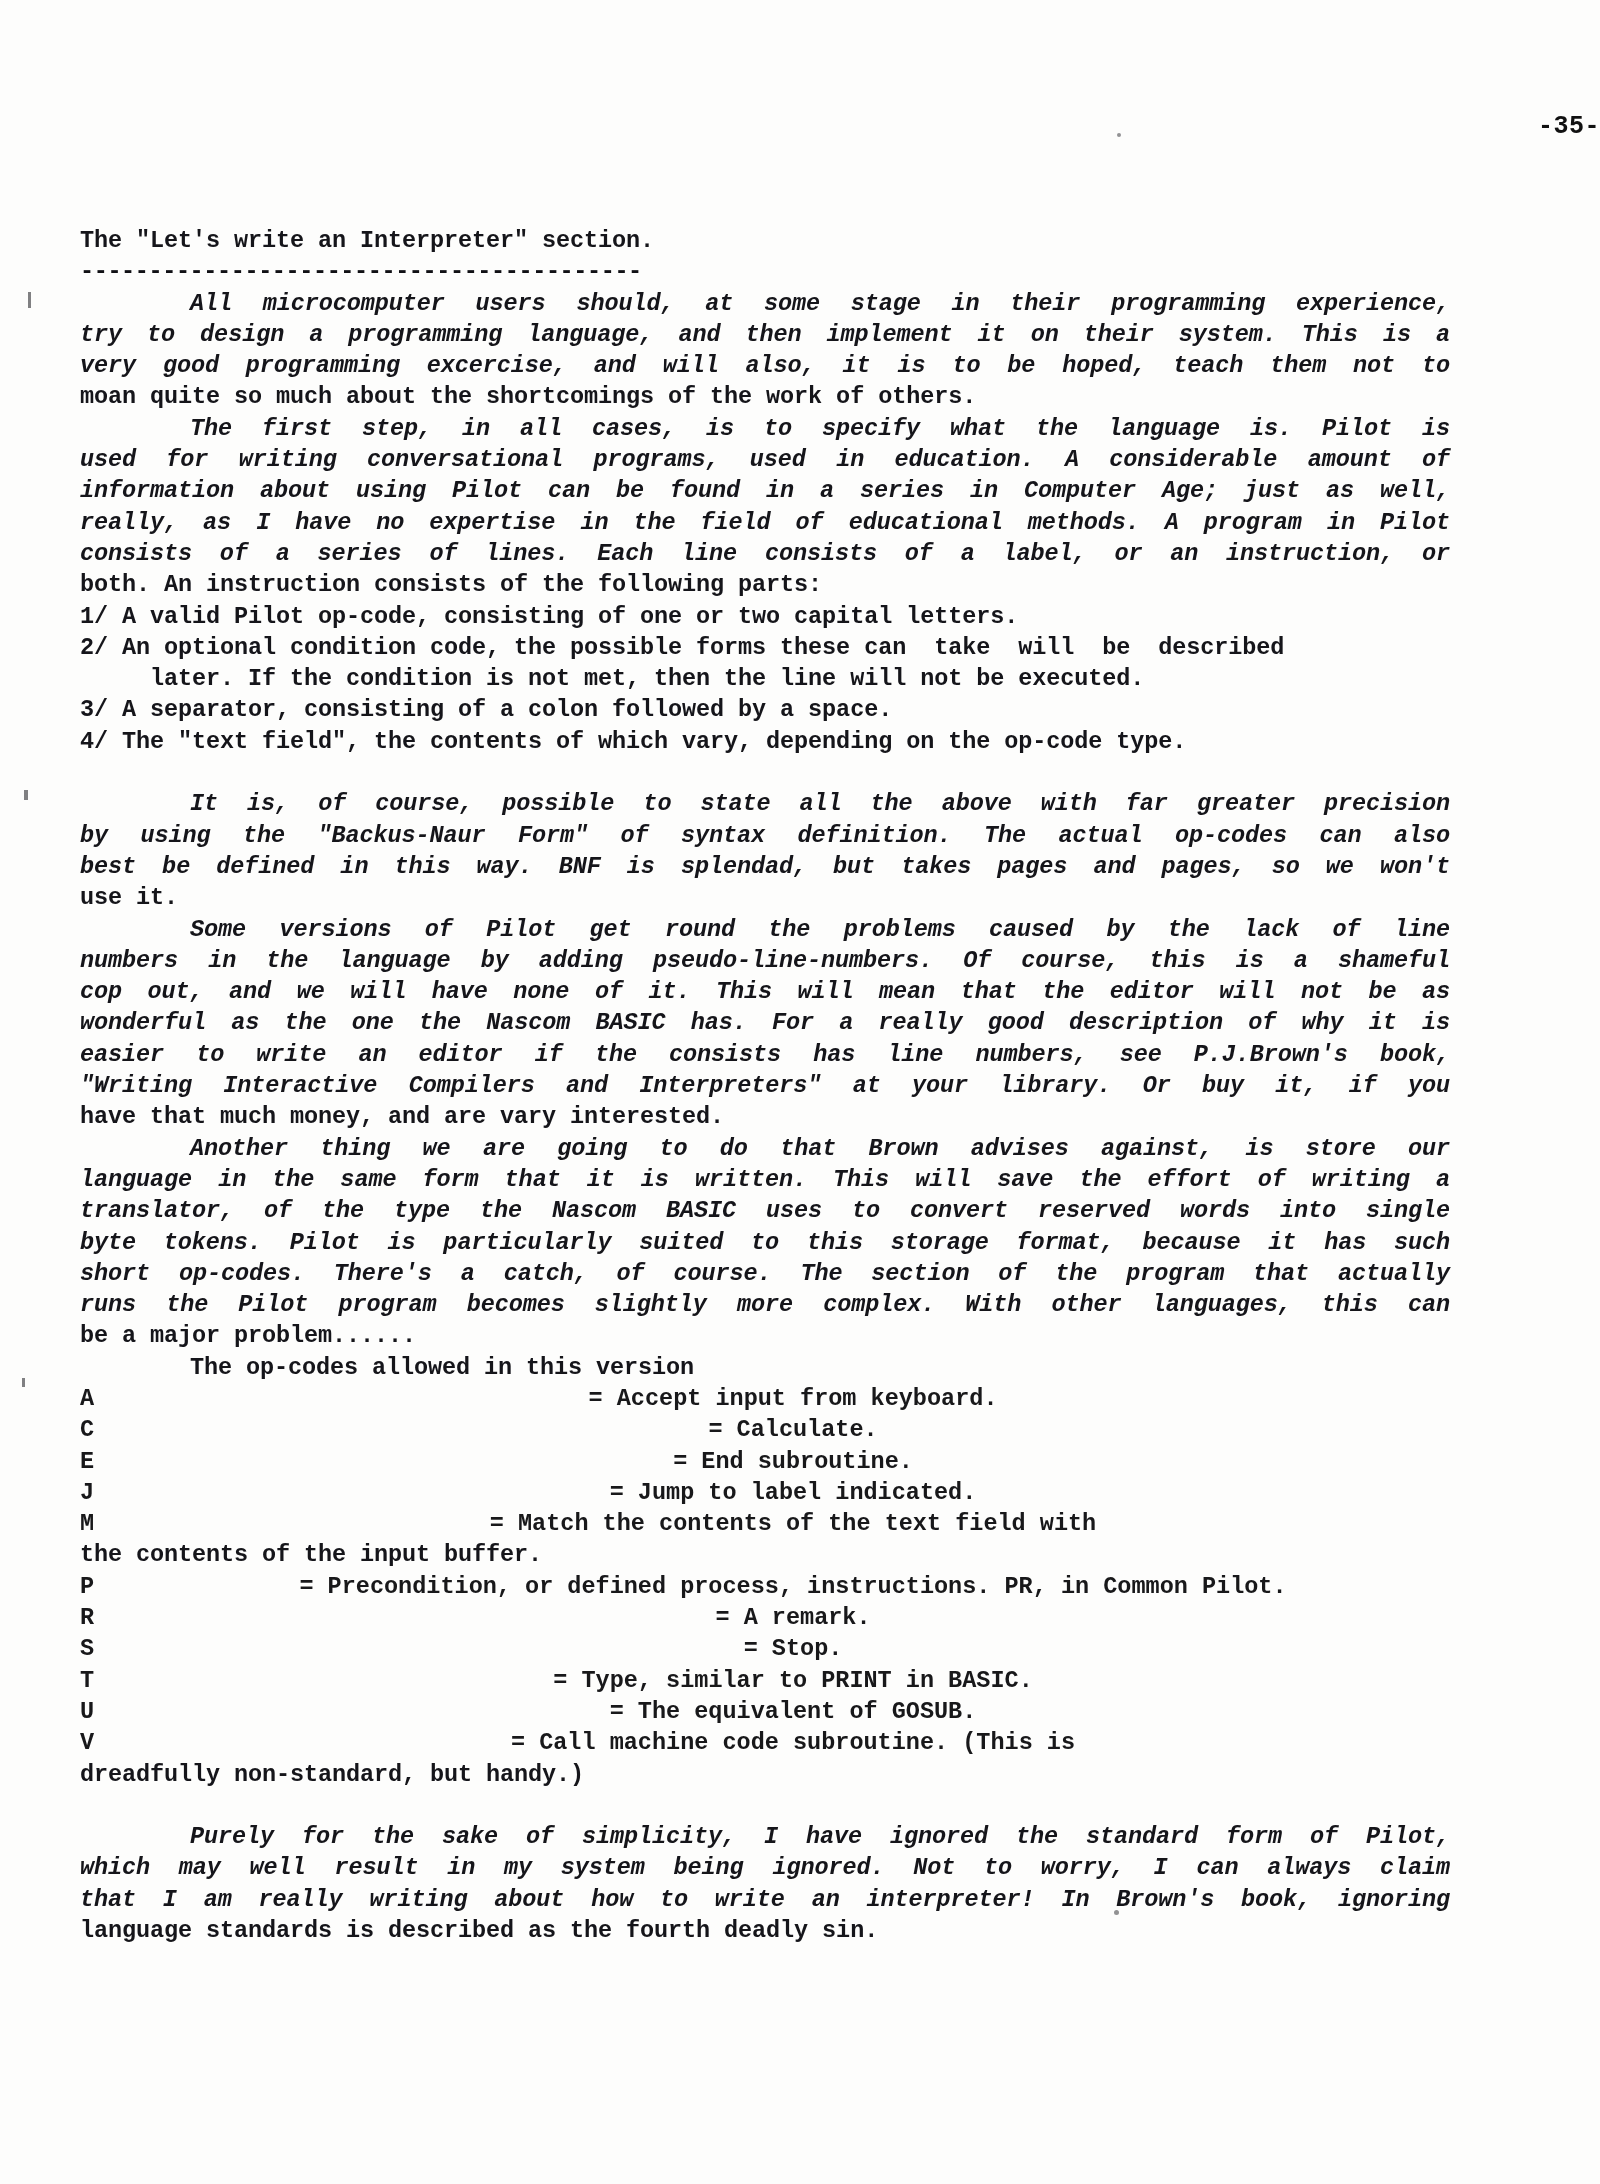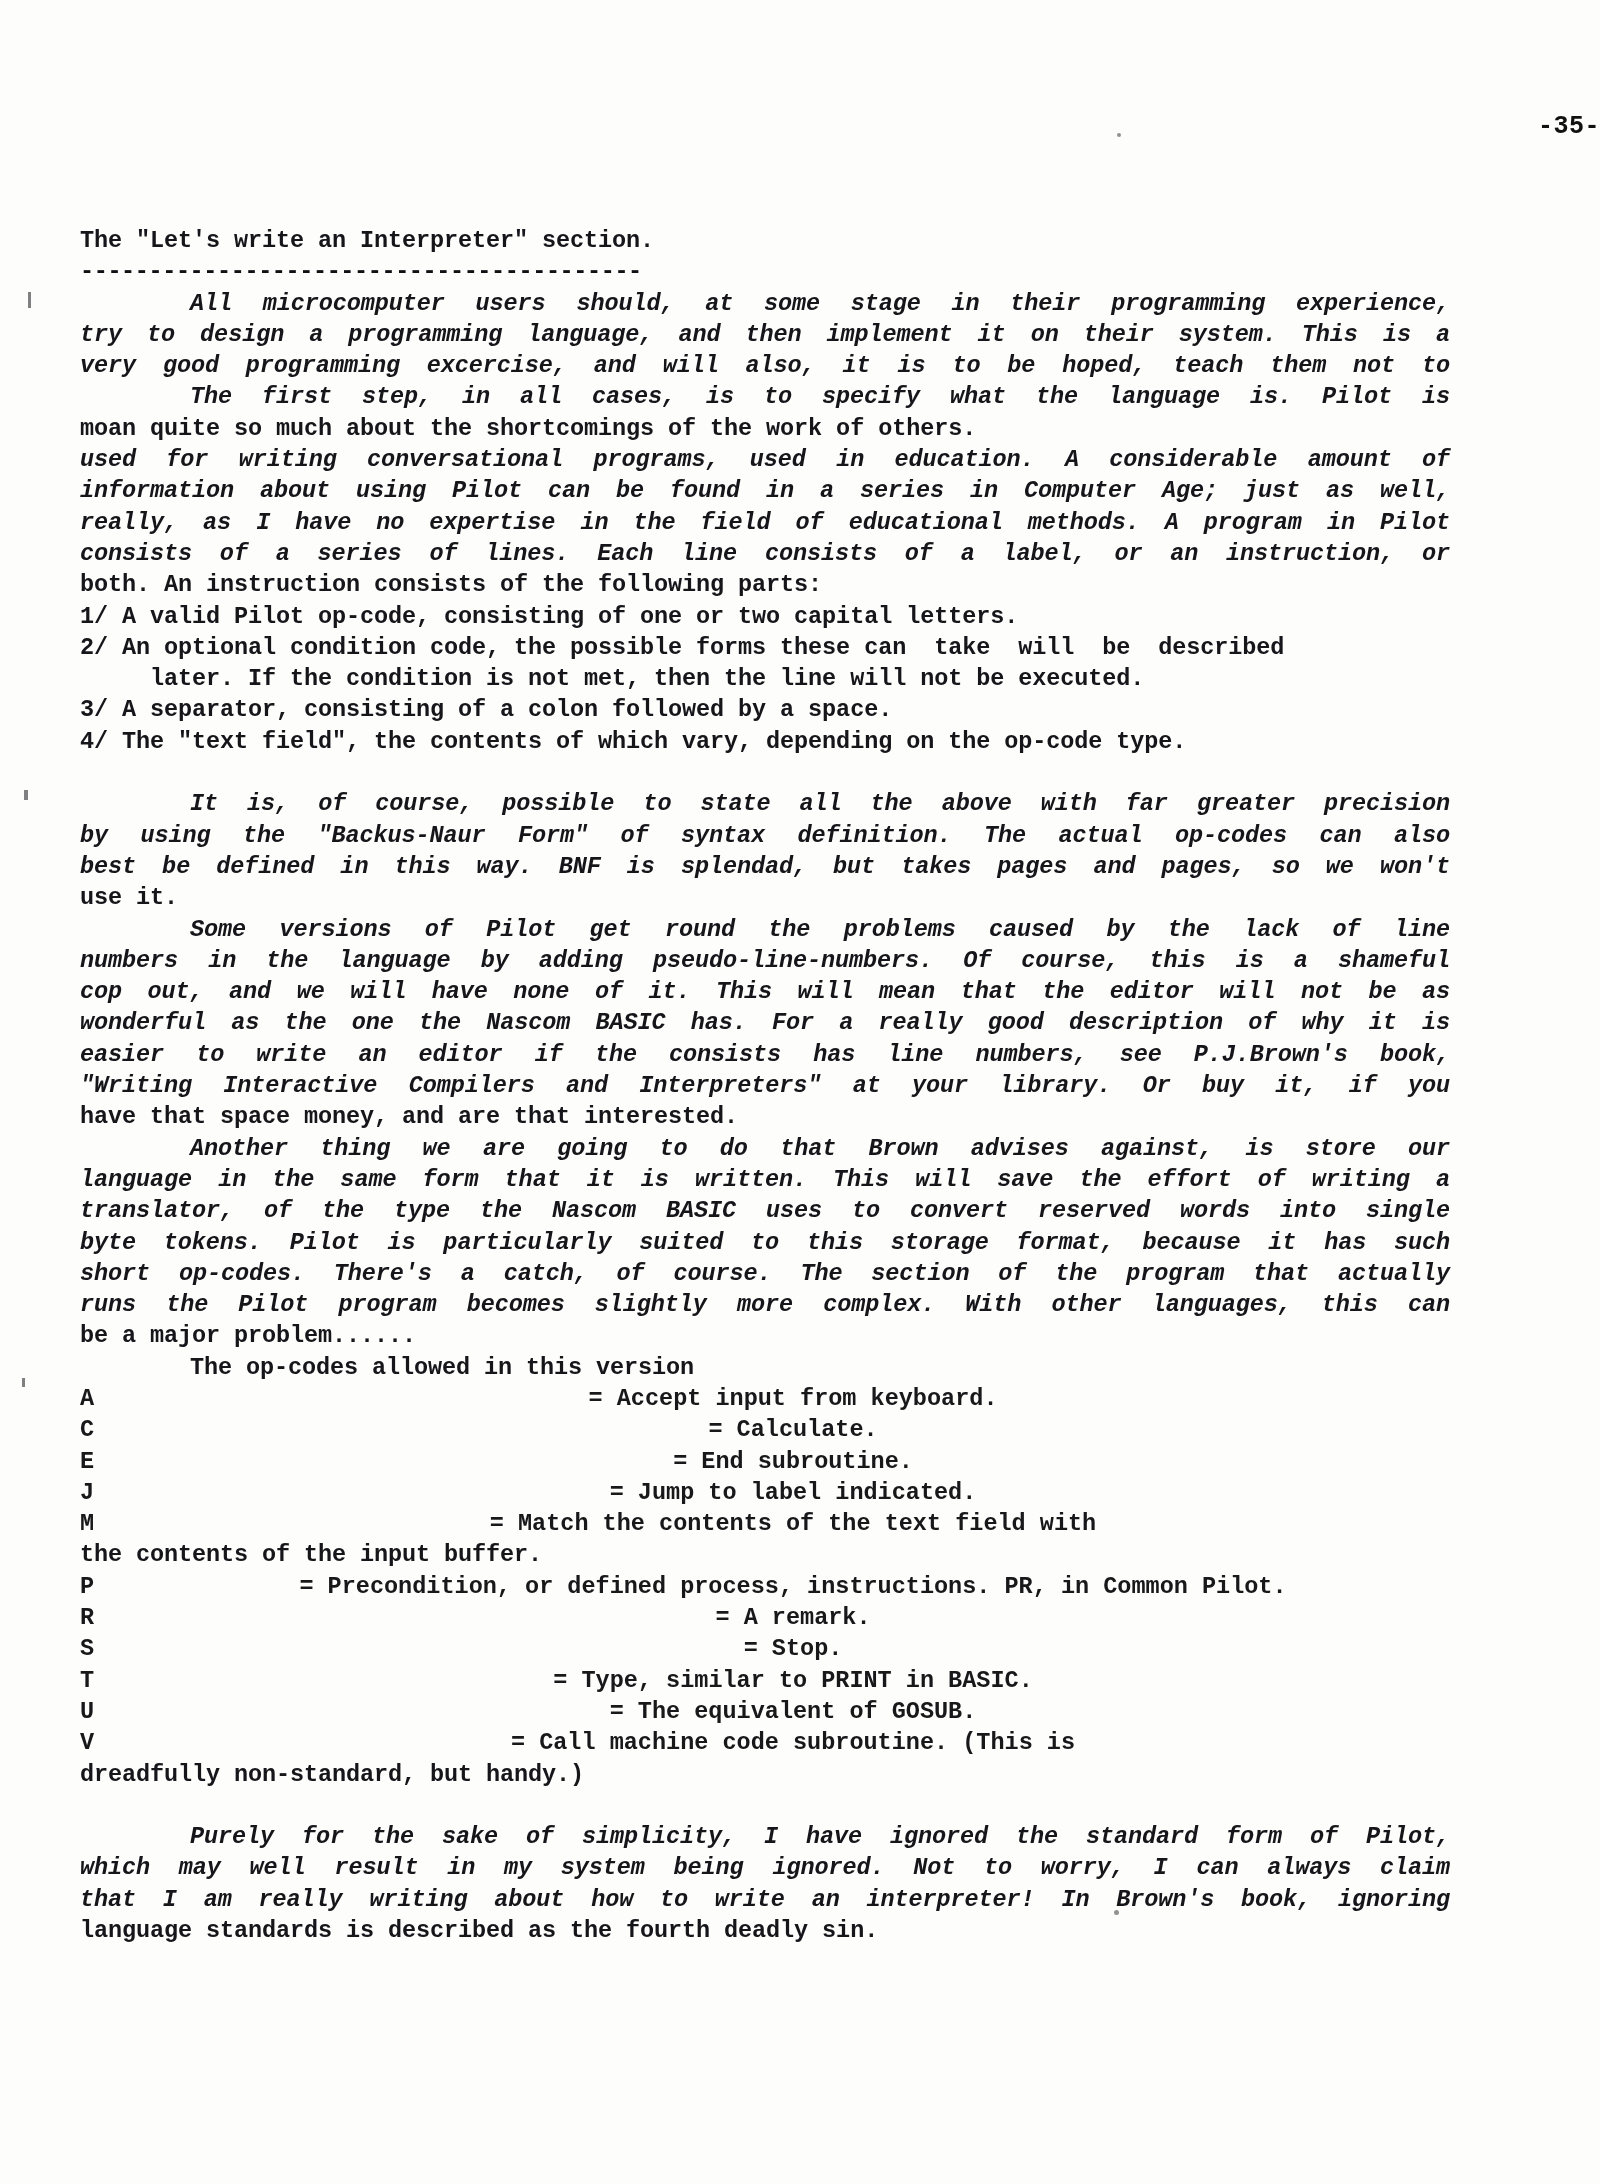--- a/index.html
+++ b/index.html
@@ -115,23 +115,23 @@
   <div class="tick" style="left:22px; top:1378px; width:3px; height:9px;"></div>
 
   <div class="body-block">
 
     <div class="ln">The "Let's write an Interpreter" section.</div>
     <div class="rule">-----------------------------------------</div>
 
     <div class="ln just" style="text-indent:110px;">All microcomputer users should, at some stage in their programming experience,</div>
     <div class="ln just">try to design a programming language, and then implement it on their system. This is a</div>
     <div class="ln just">very good programming excercise, and will also, it is to be hoped, teach them not to</div>
+    <div class="ln">moan quite so much about the shortcomings of the work of others.</div>
+
     <div class="ln just" style="text-indent:110px;">The first step, in all cases, is to specify what the language is. Pilot is</div>
-
-    <div class="ln">moan quite so much about the shortcomings of the work of others.</div>
     <div class="ln just">used for writing conversational programs, used in education. A considerable amount of</div>
     <div class="ln just">information about using Pilot can be found in a series in Computer Age; just as well,</div>
     <div class="ln just">really, as I have no expertise in the field of educational methods. A program in Pilot</div>
     <div class="ln just">consists of a series of lines. Each line consists of a label, or an instruction, or</div>
     <div class="ln">both. An instruction consists of the following parts:</div>
 
     <div class="ln">1/ A valid Pilot op-code, consisting of one or two capital letters.</div>
     <div class="ln">2/ An optional condition code, the possible forms these can  take  will  be  described</div>
     <div class="ln">     later. If the condition is not met, then the line will not be executed.</div>
     <div class="ln">3/ A separator, consisting of a colon followed by a space.</div>
@@ -143,21 +143,21 @@
     <div class="ln just">by using the "Backus-Naur Form" of syntax definition. The actual op-codes can also</div>
     <div class="ln just">best be defined in this way. BNF is splendad, but takes pages and pages, so we won't</div>
     <div class="ln">use it.</div>
 
     <div class="ln just" style="text-indent:110px;">Some versions of Pilot get round the problems caused by the lack of line</div>
     <div class="ln just">numbers in the language by adding pseudo-line-numbers. Of course, this is a shameful</div>
     <div class="ln just">cop out, and we will have none of it. This will mean that the editor will not be as</div>
     <div class="ln just">wonderful as the one the Nascom BASIC has. For a really good description of why it is</div>
     <div class="ln just">easier to write an editor if the consists has line numbers, see P.J.Brown's book,</div>
     <div class="ln just">"Writing Interactive Compilers and Interpreters" at your library. Or buy it, if you</div>
-    <div class="ln">have that space money, and are that interested.</div>
+    <div class="ln">have that much money, and are vary interested.</div>
 
     <div class="ln just" style="text-indent:110px;">Another thing we are going to do that Brown advises against, is store our</div>
     <div class="ln just">language in the same form that it is written. This will save the effort of writing a</div>
     <div class="ln just">translator, of the type the Nascom BASIC uses to convert reserved words into single</div>
     <div class="ln just">byte tokens. Pilot is particularly suited to this storage format, because it has such</div>
     <div class="ln just">short op-codes. There's a catch, of course. The section of the program that actually</div>
     <div class="ln just">runs the Pilot program becomes slightly more complex. With other languages, this can</div>
     <div class="ln">be a major problem......</div>
 
     <div class="ln" style="text-indent:110px;">The op-codes allowed in this version</div>

